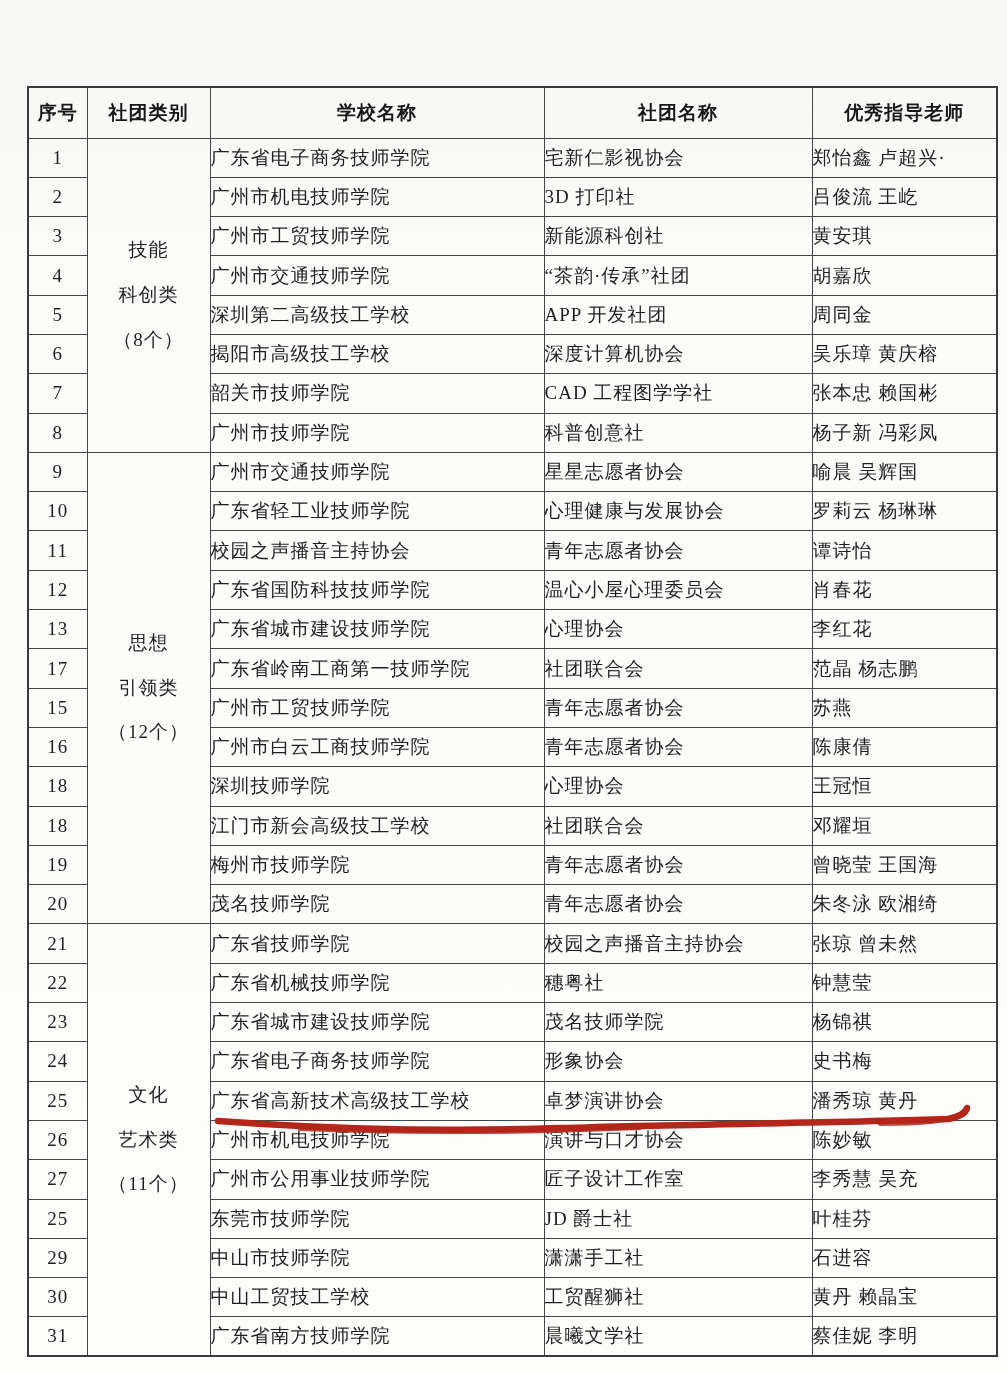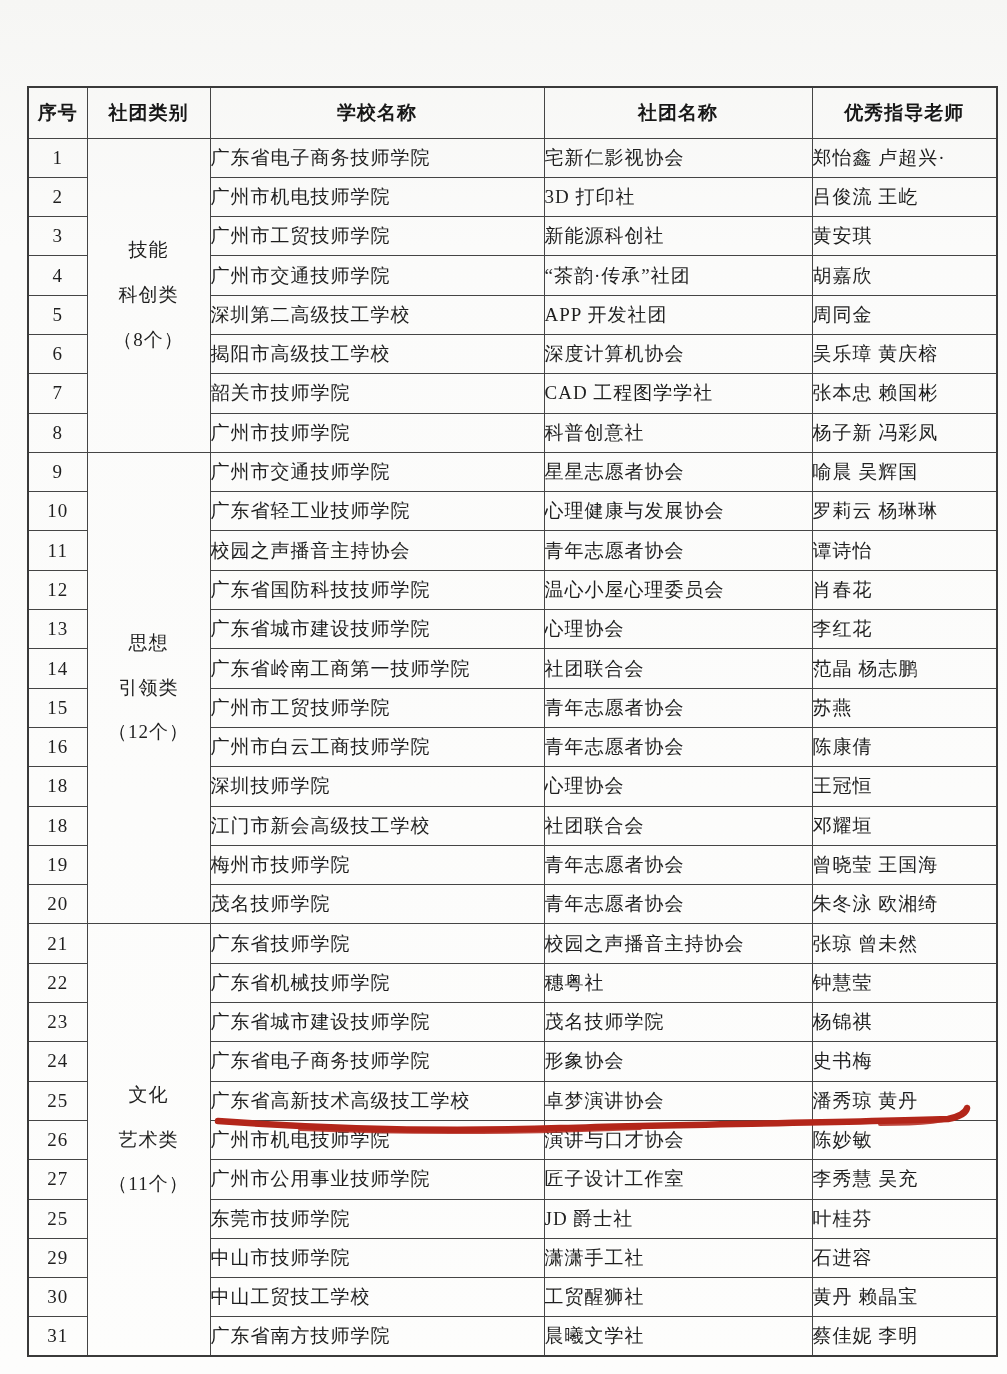--- a/index.html
+++ b/index.html
@@ -179,21 +179,21 @@
           <td class="col-club">温心小屋心理委员会</td>
           <td class="col-teachers">肖春花</td>
         </tr>
         <tr>
           <td class="col-no">13</td>
           <td class="col-school">广东省城市建设技师学院</td>
           <td class="col-club">心理协会</td>
           <td class="col-teachers">李红花</td>
         </tr>
         <tr>
-          <td class="col-no">14</td>
+          <td class="col-no">17</td>
           <td class="col-school">广东省岭南工商第一技师学院</td>
           <td class="col-club">社团联合会</td>
           <td class="col-teachers">范晶 杨志鹏</td>
         </tr>
         <tr>
           <td class="col-no">15</td>
           <td class="col-school">广州市工贸技师学院</td>
           <td class="col-club">青年志愿者协会</td>
           <td class="col-teachers">苏燕</td>
         </tr>

